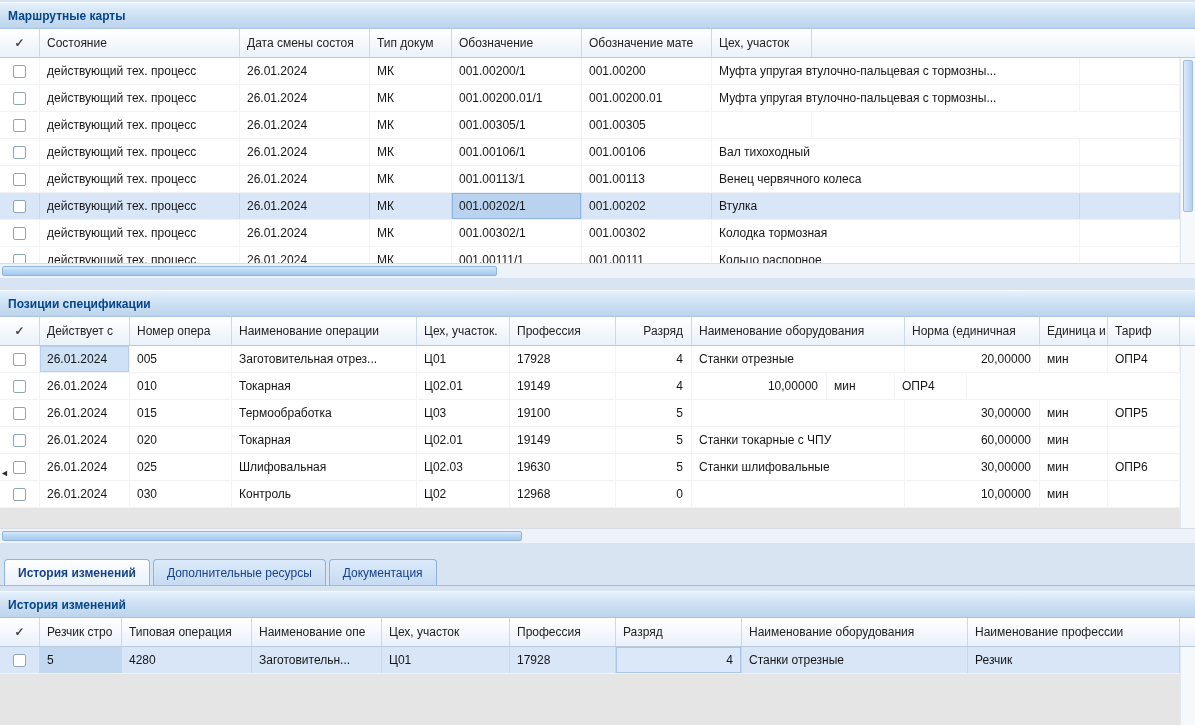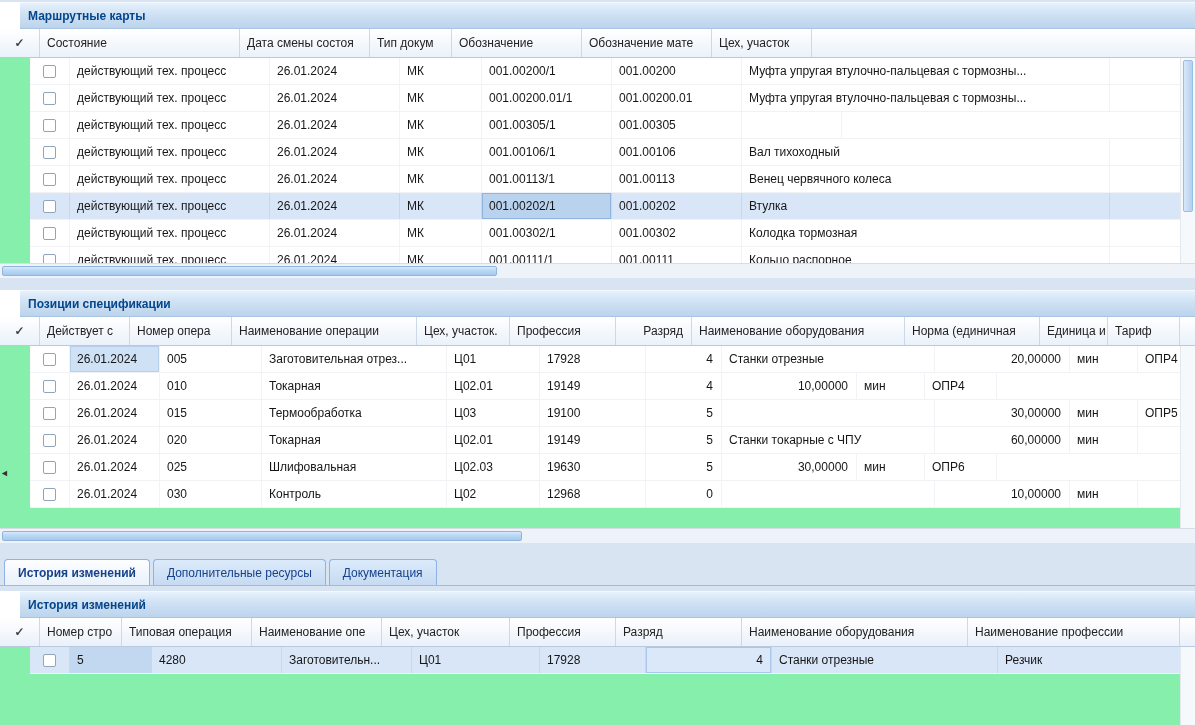--- a/index.html
+++ b/index.html
@@ -1,22 +1,22 @@
 <!DOCTYPE html>
 <html><head>
 <meta charset="utf-8">
 <style>
   html,body{margin:0;padding:0;}
   body{width:1195px;height:725px;position:relative;background:#d9e4f3;font-family:"Liberation Sans",sans-serif;overflow:hidden;}
   .panel{background:#fff;}
-  .ptitle{height:27px;display:flex;align-items:center;padding-left:8px;font-size:12px;font-weight:bold;color:#04468c;background:linear-gradient(#e6f1fc,#cfe1f4 45%,#bcd4ec);border-top:1px solid #f2f8fd;border-bottom:1px solid #a9c4e2;box-sizing:border-box;margin-left:20px;}
+  .ptitle{height:27px;display:flex;align-items:center;padding-left:8px;font-size:12px;font-weight:bold;color:#04468c;background:linear-gradient(#e6f1fc,#cfe1f4 45%,#bcd4ec);border-top:1px solid #f2f8fd;border-bottom:1px solid #a9c4e2;box-sizing:border-box;}
   .hrow{height:29px;display:flex;background:linear-gradient(#ffffff,#eaf1fa);border-bottom:1px solid #b9c9de;box-sizing:border-box;}
   .hcell{flex:none;box-sizing:border-box;display:flex;align-items:center;padding:0 5px 0 7px;font-size:12px;color:#222;white-space:nowrap;overflow:hidden;border-right:1px solid #ccd9e8;}
   .hfill{flex:1;border-right:none;}
-  .body{position:relative;background:#86efac;overflow:hidden;padding-left:30px;}
+  .body{position:relative;background:#e5e5e5;overflow:hidden;}
   .row{height:27px;display:flex;background:#fff;border-bottom:1px solid #f0f2f5;box-sizing:border-box;}
   .cell{flex:none;box-sizing:border-box;display:flex;align-items:center;padding:0 5px 0 7px;font-size:12px;color:#161616;white-space:nowrap;overflow:hidden;border-right:1px solid #f1f3f6;}
   .cbc{justify-content:center;padding:0;}
   .cb{width:13px;height:13px;box-sizing:border-box;background:#fff;border:1px solid #90a4bb;border-radius:2px;}
   .hcheck{justify-content:center;padding:0;color:#444;font-weight:bold;}
   .right{justify-content:flex-end;padding-right:8px;}
   .sel .cell{background:#d8e6f8;border-right-color:#c7d8ee;}
   .sel-cell{background:#b9d2ee !important;box-shadow:inset 0 0 0 1px #8fb4e0;}
   .hl-cell{background:#cfe1f5;box-shadow:inset 0 0 0 1px #b7cfeb;}
   .hl2{background:#c2d7f0 !important;}
@@ -244,20 +244,21 @@
     <div class="row">
       <span class="cell b0 cbc">
           <span class="cb"></span>
         </span>
       <span class="cell b1">26.01.2024</span>
       <span class="cell b2">025</span>
       <span class="cell b3">Шлифовальная</span>
       <span class="cell b4">Ц02.03</span>
       <span class="cell b5">19630</span>
       <span class="cell b6 right">5</span>
+      <span class="cell b7">Станки шлифовальные</span>
       <span class="cell b8 right">30,00000</span>
       <span class="cell b9">мин</span>
       <span class="cell b10">ОПР6</span>
     </div>
     <div class="row">
       <span class="cell b0 cbc">
           <span class="cb"></span>
         </span>
       <span class="cell b1">26.01.2024</span>
       <span class="cell b2">030</span>
@@ -286,21 +287,21 @@
 </div>
 
 <div class="spacer" style="height:5px"></div>
 
 <div class="panel">
   <div class="ptitle">История изменений</div>
   <div class="hrow">
     <div class="hcell c0 hcheck">
         <span>✓</span>
       </div>
-    <div class="hcell c1">Номер стро</div>
+    <div class="hcell c1">Резчик стро</div>
     <div class="hcell c2">Типовая операция</div>
     <div class="hcell c3">Наименование опе</div>
     <div class="hcell c4">Цех, участок</div>
     <div class="hcell c5">Профессия</div>
     <div class="hcell c6">Разряд</div>
     <div class="hcell c7">Наименование оборудования</div>
     <div class="hcell c8">Наименование профессии</div>
     <div class="hcell hfill"></div>
   </div>
   <div class="body" style="height:78px">

